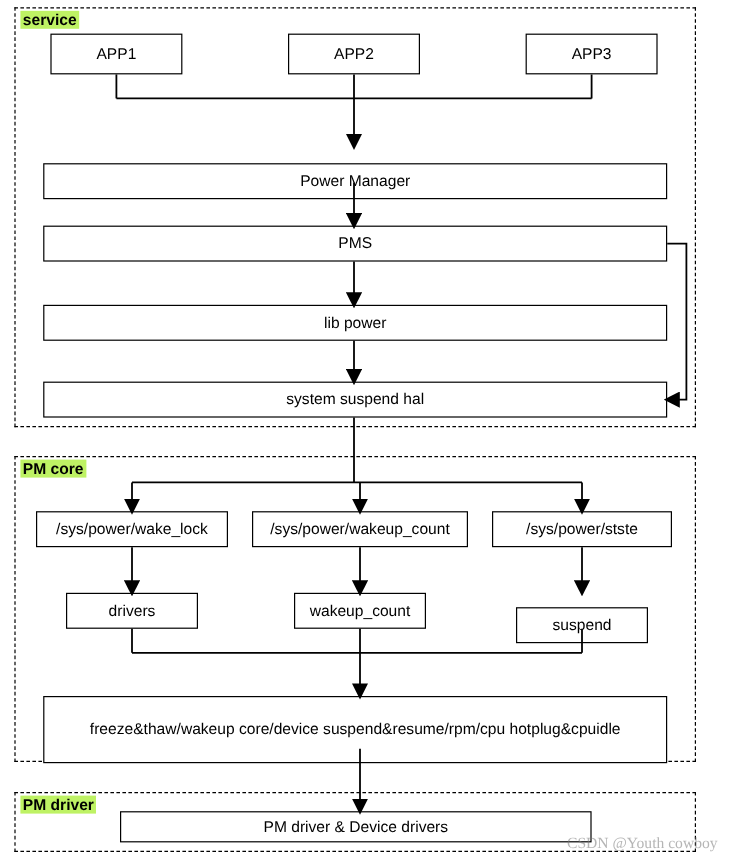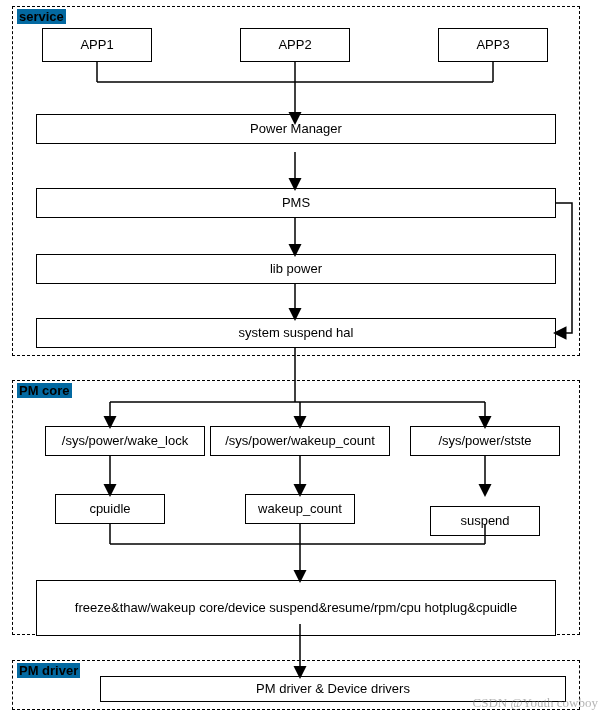--- a/index.html
+++ b/index.html
@@ -14,21 +14,21 @@
     .container {
       position: absolute;
       border: 1.5px dashed #000;
     }
     .container-label {
       position: absolute;
       top: 2px;
       left: 4px;
       font-weight: bold;
       font-size: 13px;
-      background: #0369a1;
+      background: #bef264;
       padding: 0 2px;
     }
     .box {
       position: absolute;
       border: 1.5px solid #000;
       background: #fff;
       display: flex;
       align-items: center;
       justify-content: center;
       text-align: center;
@@ -65,39 +65,39 @@
 </div>
 
 <div class="container" style="left:12px; top:660px; width:568px; height:50px;">
   <div class="container-label">PM driver</div>
 </div>
 
 <div class="box" style="left:42px;  top:28px; width:110px; height:34px;">APP1</div>
 <div class="box" style="left:240px; top:28px; width:110px; height:34px;">APP2</div>
 <div class="box" style="left:438px; top:28px; width:110px; height:34px;">APP3</div>
 
-<div class="box" style="left:36px; top:114px; width:520px; height:30px;">Power Manager</div>
+<div class="box" style="left:36px; top:136px; width:520px; height:30px;">Power Manager</div>
 
 <div class="box" style="left:36px; top:188px; width:520px; height:30px;">PMS</div>
 
 <div class="box" style="left:36px; top:254px; width:520px; height:30px;">lib power</div>
 
 <div class="box" style="left:36px; top:318px; width:520px; height:30px;">system suspend hal</div>
 
-<div class="box" style="left:30px;  top:426px; width:160px; height:30px;margin-left:15px;">/sys/power/wake_lock</div>
+<div class="box" style="left:30px;  top:426px; width:160px; height:30px;">/sys/power/wake_lock</div>
 <div class="box" style="left:210px; top:426px; width:180px; height:30px;text-align:center;">/sys/power/wakeup_count</div>
 <div class="box" style="left:410px; top:426px; width:150px; height:30px;text-align:right;">/sys/power/stste</div>
 
-<div class="box" style="left:55px;  top:494px; width:110px; height:30px;">cpuidle</div>
+<div class="box" style="left:55px;  top:494px; width:110px; height:30px;">drivers</div>
 <div class="box" style="left:245px; top:494px; width:110px; height:30px;">wakeup_count</div>
 <div class="box" style="left:430px; top:494px; width:110px; height:30px;margin-top:12px;">suspend</div>
 
 <div class="box" style="left:36px; top:580px; width:520px; height:56px;">freeze&amp;thaw/wakeup core/device suspend&amp;resume/rpm/cpu hotplug&amp;cpuidle</div>
 
-<div class="box" style="left:100px; top:676px; width:466px; height:26px;">PM driver &amp; Device drivers</div>
+<div class="box" style="left:100px; top:676px; width:393px; height:26px;">PM driver &amp; Device drivers</div>
 
 <svg class="connector">
   <defs>
     <marker id="ah" markerWidth="9" markerHeight="9" refX="7" refY="4.5" orient="auto">
       <path d="M0,0 L9,4.5 L0,9 Z" fill="#000"></path>
     </marker>
   </defs>
 
   <line x1="97" y1="62" x2="97" y2="82" stroke="#000" stroke-width="1.5"></line>
   <line x1="295" y1="62" x2="295" y2="82" stroke="#000" stroke-width="1.5"></line>

